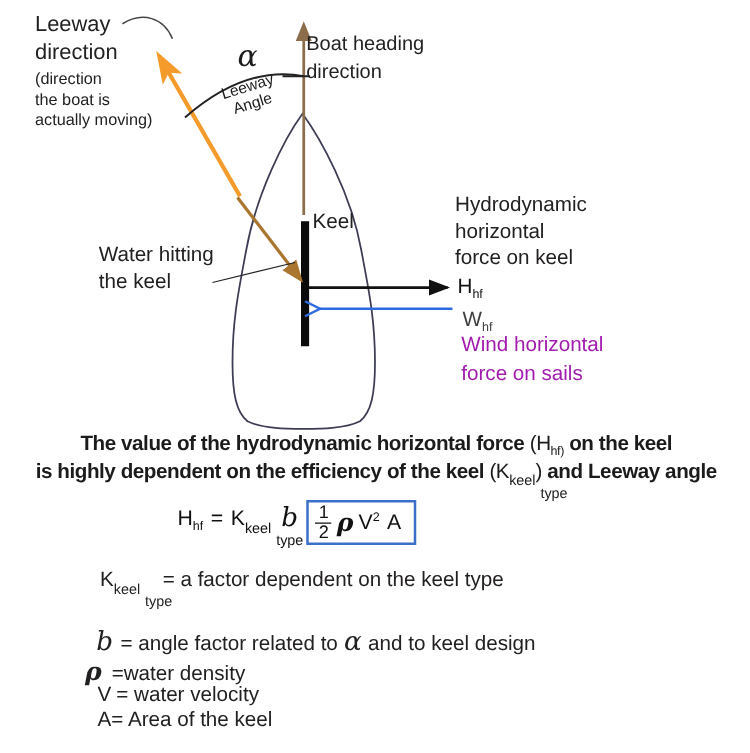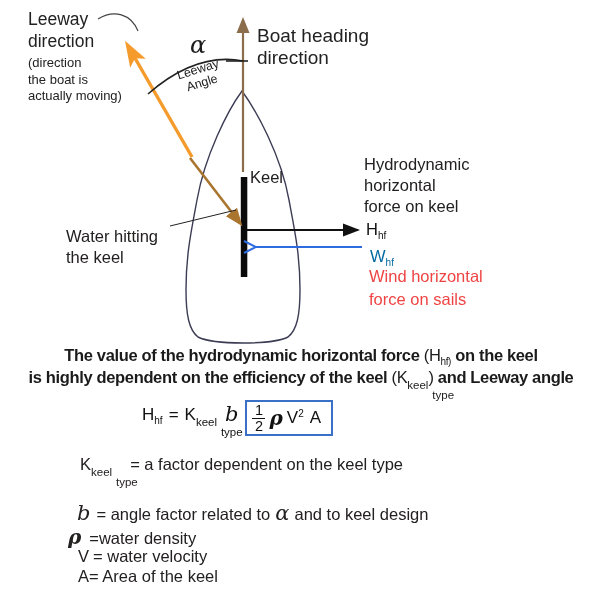--- a/index.html
+++ b/index.html
@@ -3,30 +3,30 @@
 <meta charset="utf-8">
 <style>
   html,body{margin:0;padding:0;background:#fff;}
   #canvas{position:relative;width:600px;height:602px;background:#ffffff;overflow:hidden;
           font-family:"Liberation Sans",sans-serif;color:#222;}
   #scene{position:absolute;left:0;top:0;}
   .abs{position:absolute;}
   .lbl{font-size:16.5px;line-height:21px;color:#232020;}
   .leeway-dir{left:28px;top:8px;font-size:17.5px;line-height:22px;}
   .leeway-dir .small{font-size:13px;line-height:16.5px;margin-top:3px;}
-  .boat-heading{left:257px;top:25px;font-size:19px;line-height:22px;}
+  .boat-heading{left:245px;top:25px;font-size:16px;line-height:22px;}
   .alpha-sym{left:190px;top:31px;font-size:24px;font-family:"DejaVu Serif",serif;font-style:italic;color:#1c1c1c;}
   .leeway-angle{left:166px;top:62px;width:68px;font-size:12.5px;line-height:14px;text-align:center;
                 transform:rotate(-17deg);color:#1c1c1c;}
   .keel-lbl{left:250px;top:167px;}
-  .water-lbl{left:66px;top:194px;margin-top:32px;}
+  .water-lbl{left:79px;top:194px;}
   .hydro-lbl{left:364px;top:154px;}
   .hhf-lbl{left:366px;top:219px;color:#111;}
-  .whf-lbl{left:370px;top:246px;color:#0369a1;}
-  .wind-lbl{left:369px;top:265px;line-height:23px;color:#ef4444;}
+  .whf-lbl{left:370px;top:246px;color:#404040;}
+  .wind-lbl{left:369px;top:265px;line-height:23px;color:#a21caf;}
   sub.sb{font-size:10px;vertical-align:-4px;line-height:0;}
   .stack{display:inline-block;position:relative;font-size:11.5px;line-height:11px;font-weight:400;
          vertical-align:-6px;letter-spacing:0;}
   .stack .bottom{position:absolute;left:1px;top:10px;padding-left:24px;}
   .title{left:3px;top:344px;width:596px;font-size:16.5px;font-weight:bold;letter-spacing:-0.35px;
          line-height:22px;color:#1b1b1b;}
   .title .tline{white-space:nowrap;text-align:center;}
   .title .norm{font-weight:400;}
   .formula{left:142px;top:400px;display:flex;align-items:flex-start;font-size:17px;color:#111;}
   .formula .pad{padding-top:5px;}

